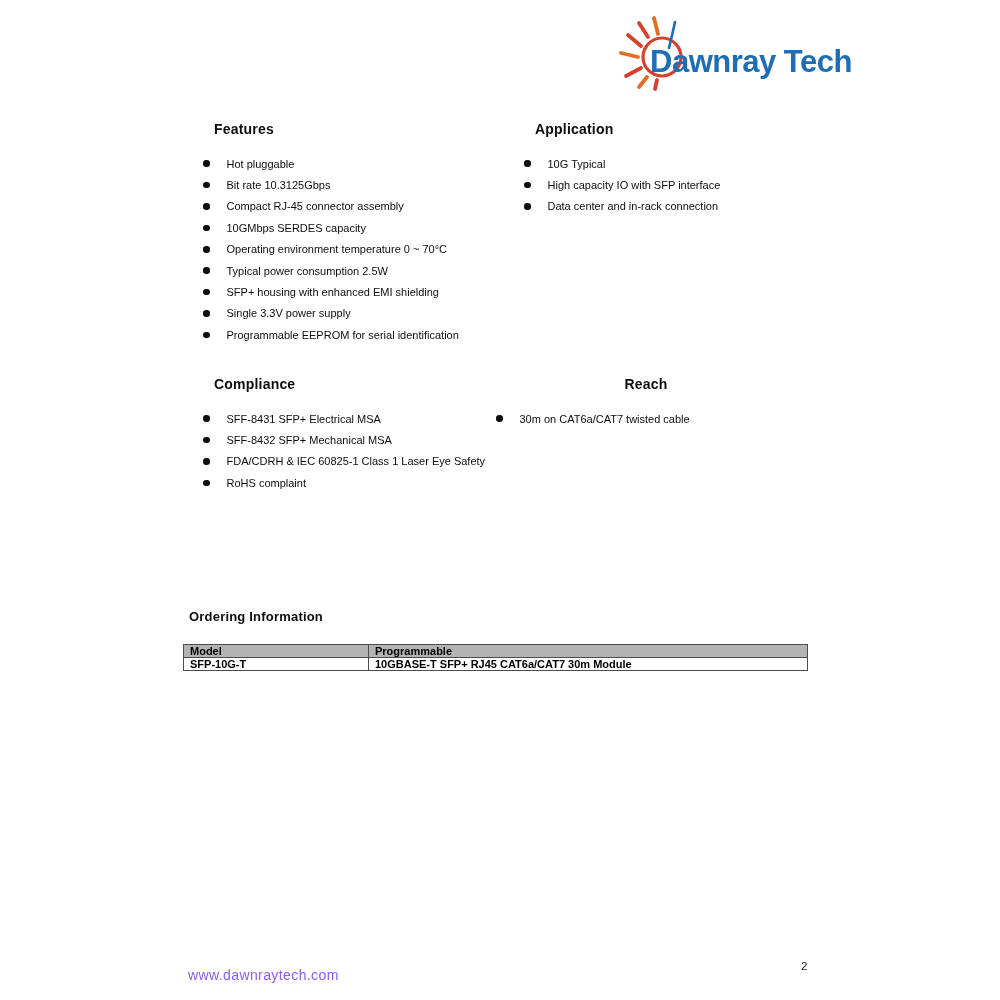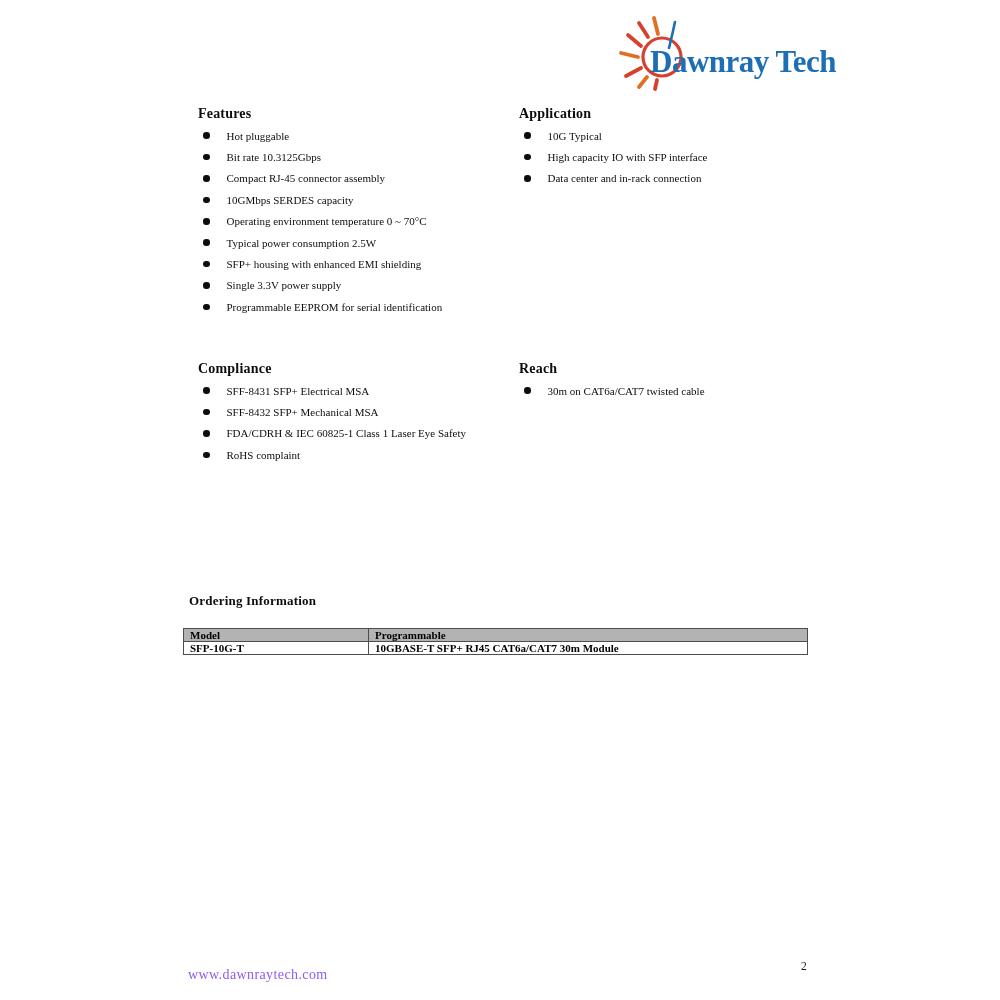--- a/index.html
+++ b/index.html
@@ -1,48 +1,48 @@
 <!DOCTYPE html>
 <html><head>
 <meta charset="utf-8">
 <style>
   html,body { margin:0; padding:0; background:#ffffff; }
   .page {
     position:relative; width:1000px; height:1000px; background:#ffffff;
-    font-family:Liberation Serif, serif; color:#111; overflow:hidden;
+    font-family:Liberation Sans, sans-serif; color:#111; overflow:hidden;
   }
 
   
   .sun-svg { position:absolute; left:612px; top:10px; }
   .logo-text {
     position:absolute; left:650px; top:44px;
     font-size:31px; font-weight:bold; color:#1D6EB5; letter-spacing:-0.5px;
     white-space:nowrap;
   }
 
   
   .section { position:absolute; }
   .section h2 {
-    margin:0; font-size:14px; font-weight:bold; color:#0d0d0d; letter-spacing:0.2px;
+    margin:16px; font-size:14px; font-weight:bold; color:#0d0d0d; letter-spacing:0.2px;
     line-height:15px;
   }
   .bullet-list { list-style:none; margin:4px 0 0 0; padding:0; }
   .bullet-list li {
     display:flex; align-items:center; height:21.4px; padding-left:5px;
     font-size:11px; color:#0d0d0d; white-space:nowrap;
   }
   .dot {
     width:6.5px; height:6.5px; border-radius:50%; background:#0d0d0d;
     margin-right:17px; flex:none;
   }
 
   #features    { left:198px; top:106px; width:310px; }
   #application { left:519px; top:106px; width:310px; }
   #compliance  { left:198px; top:361px; width:330px; }
-  #reach       { left:519px; top:361px; width:310px; }
+  #reach       { left:491px; top:361px; width:310px;text-align:center; }
 
   
   #ordering { left:183px; top:593px; width:626px; }
   #ordering h2 { font-size:13px; margin-left:6px; }
   .order-table {
     border-collapse:collapse; width:624px; margin-top:20px; table-layout:fixed;border-radius:7px;
   }
   .order-table th, .order-table td {
     border:1px solid #4d4d4d; font-size:11px; font-weight:bold; text-align:left;
     padding:0 0 0 6px; height:12px; color:#000; white-space:nowrap; overflow:hidden;

